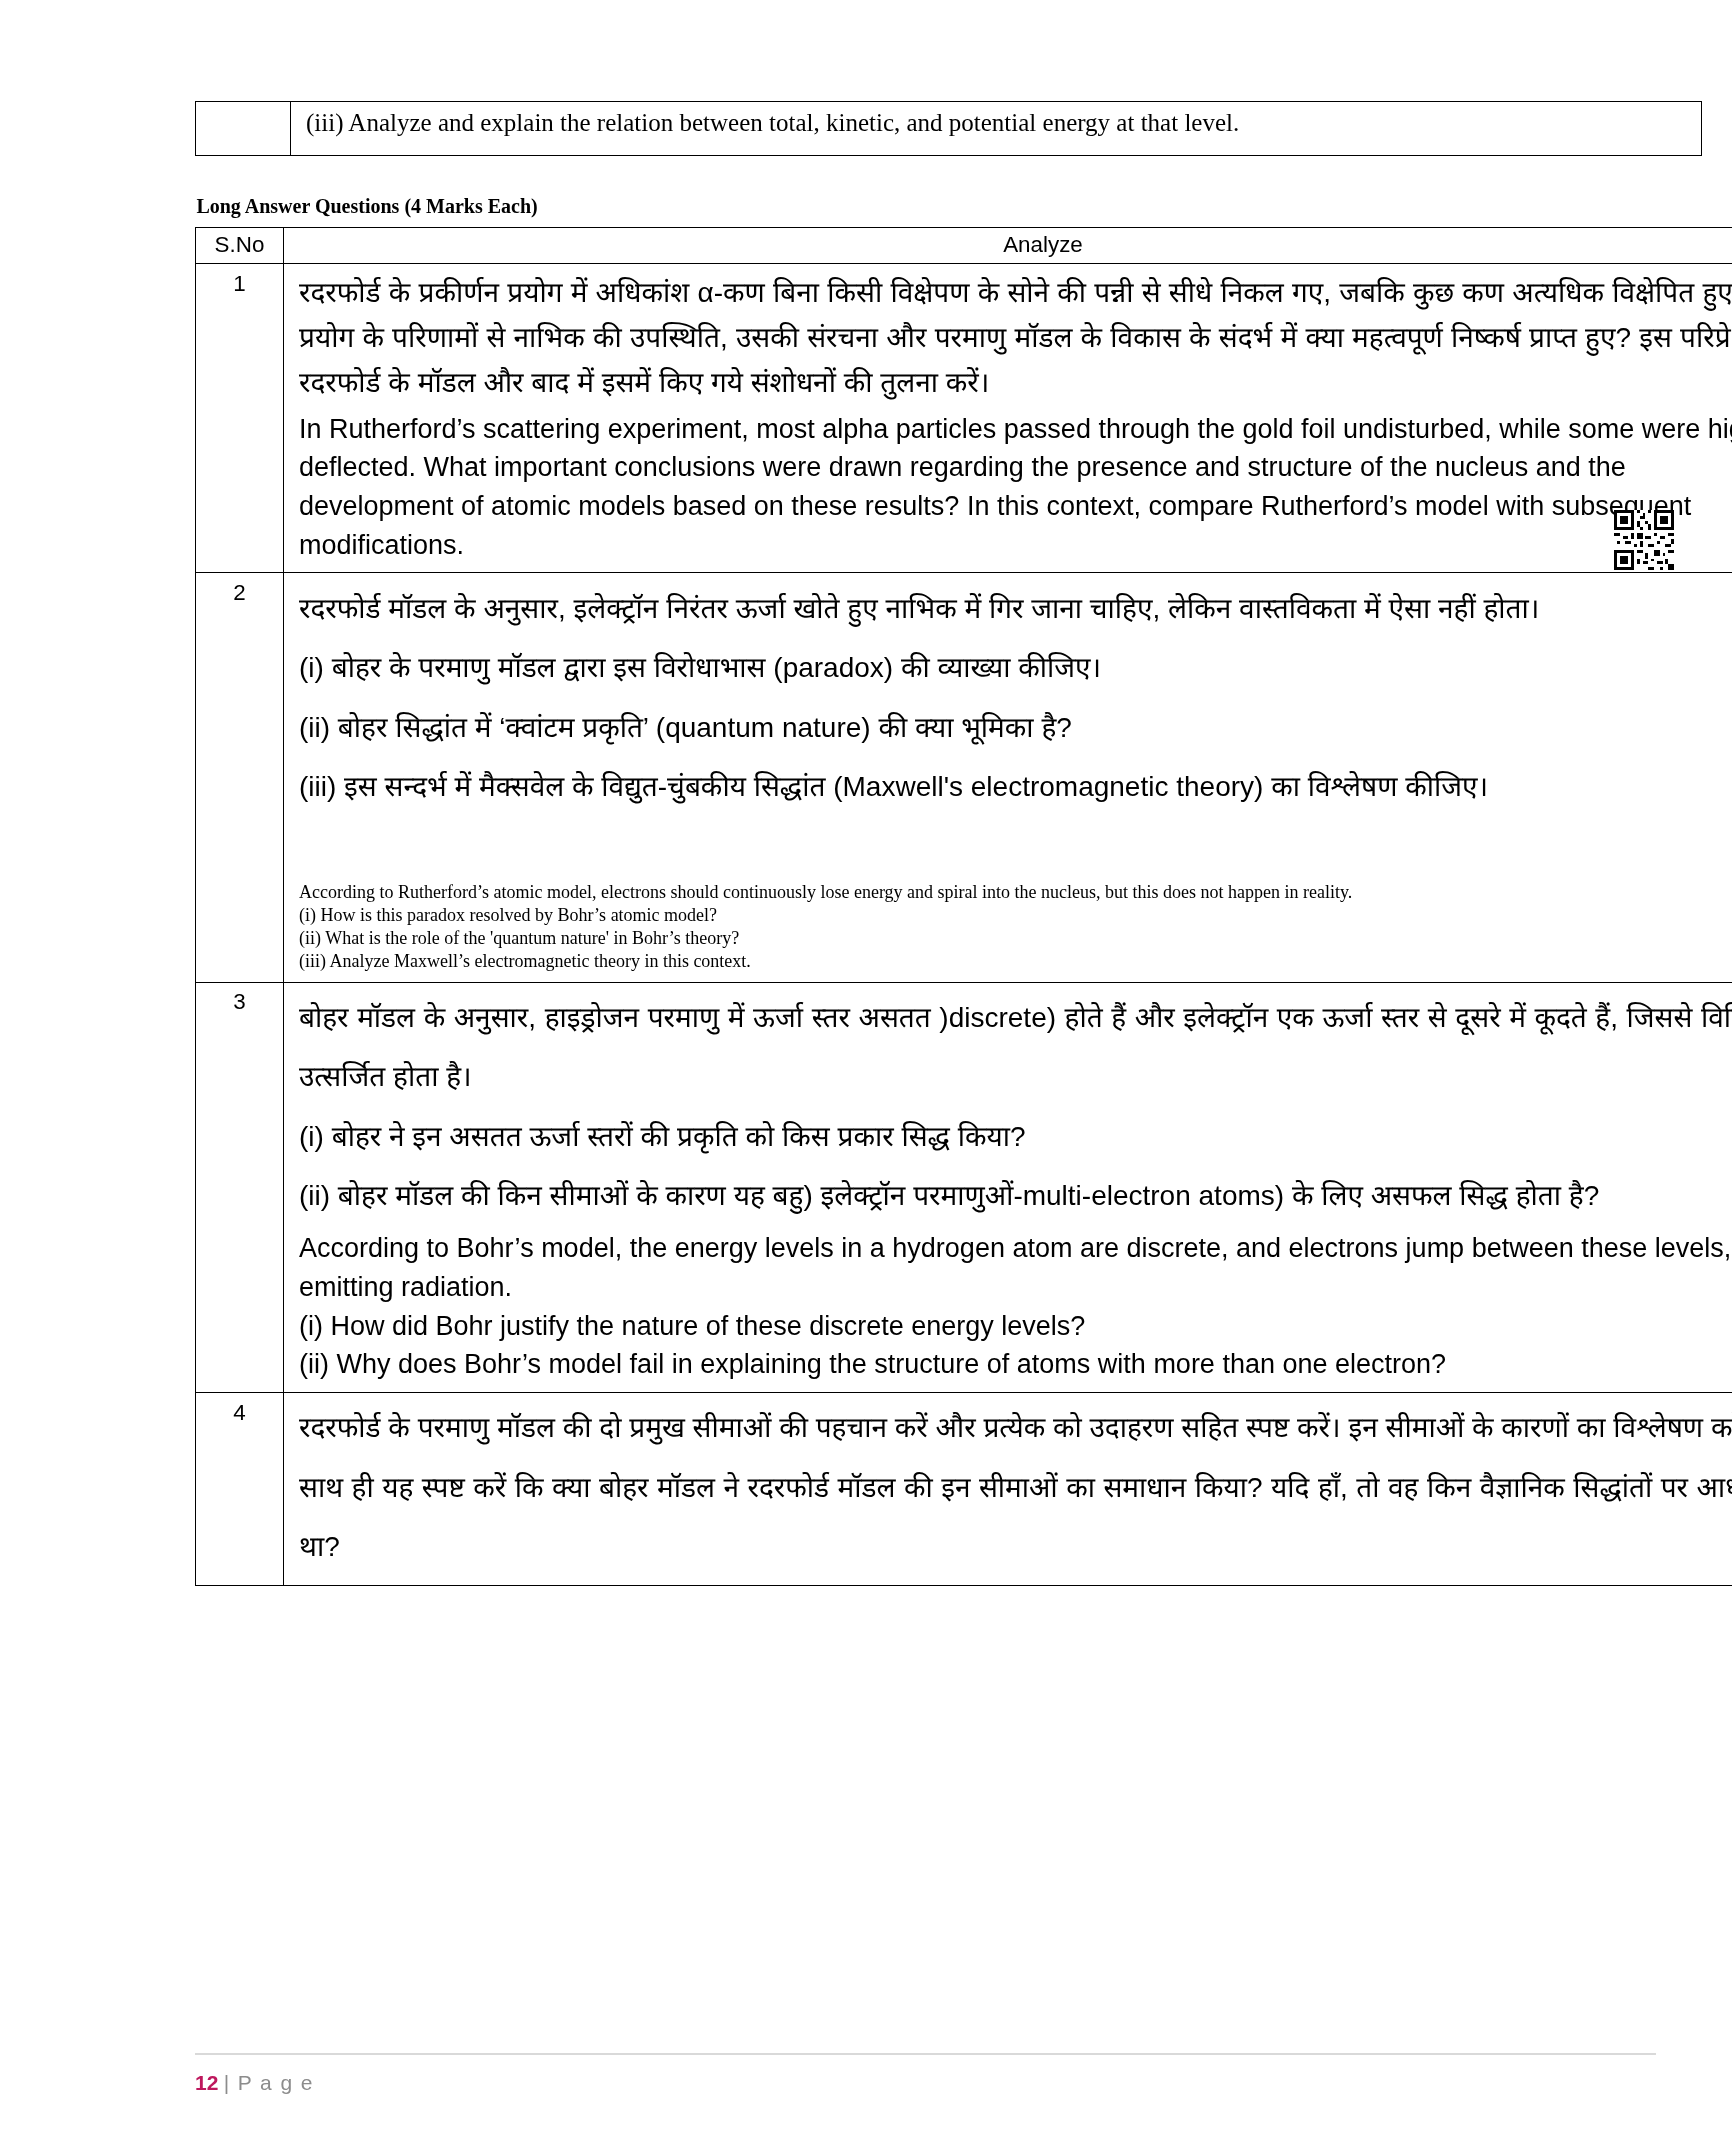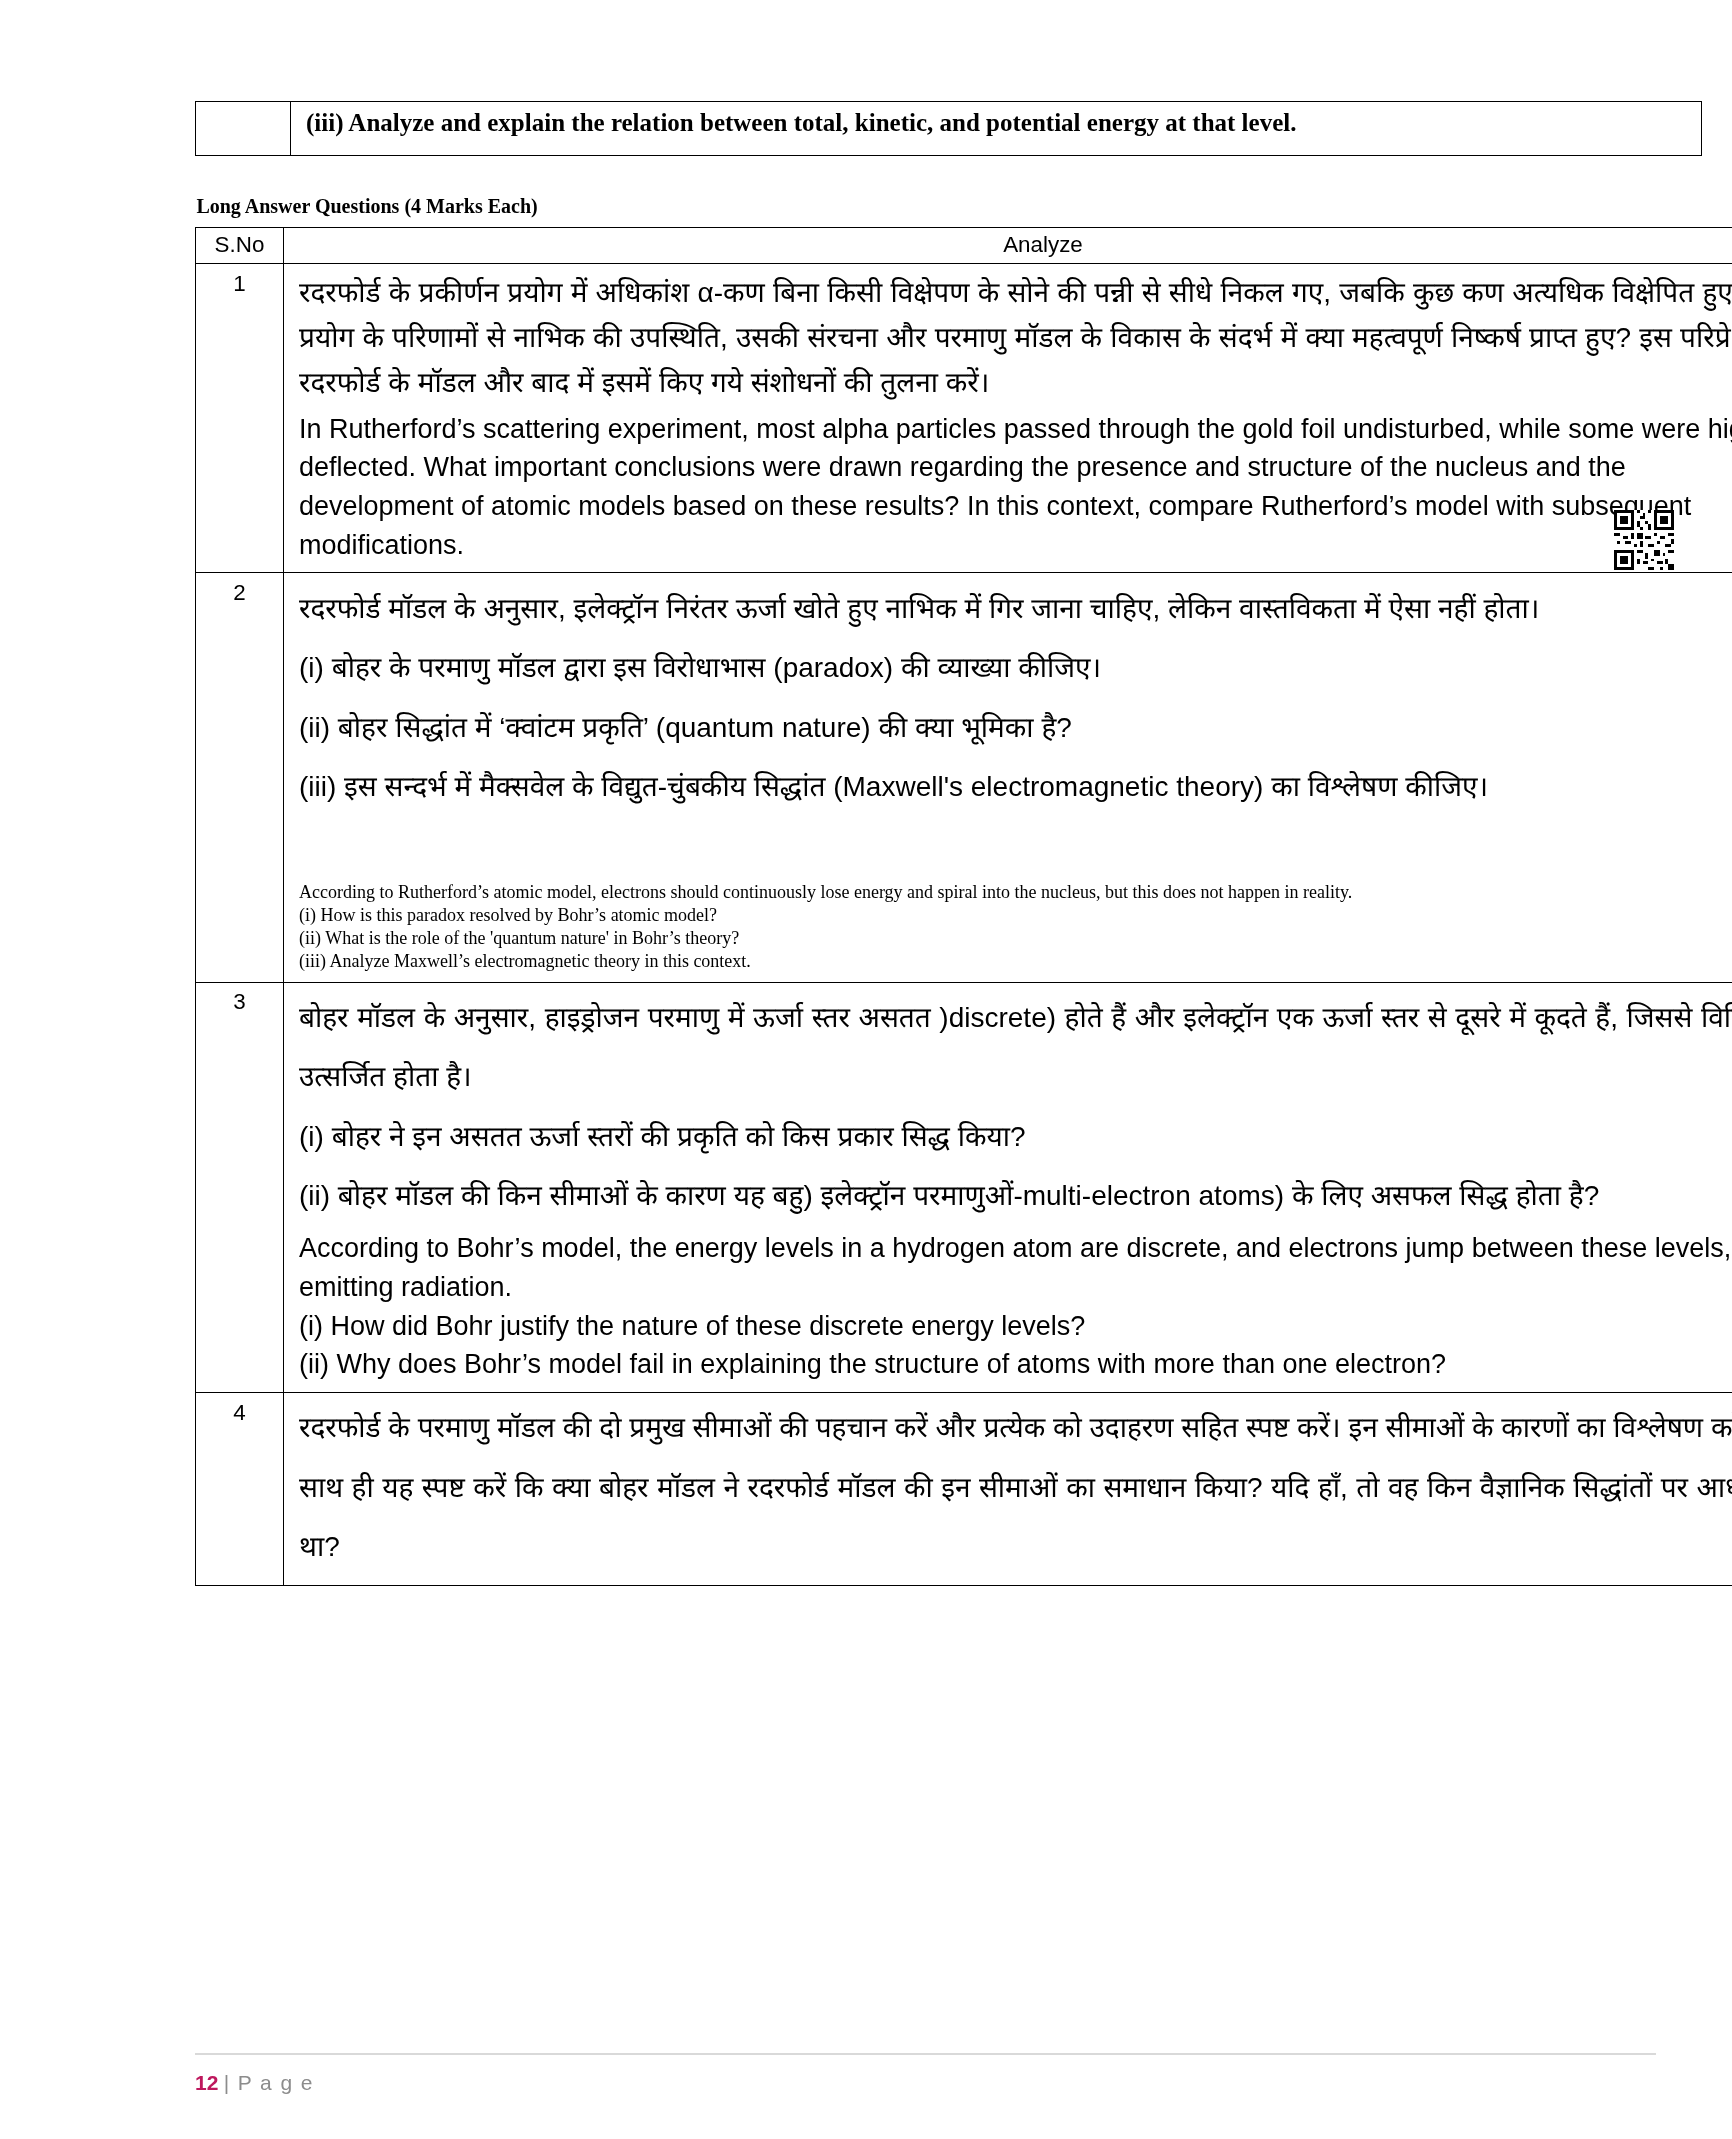--- a/index.html
+++ b/index.html
@@ -10,21 +10,21 @@
     height: 2140px;
     background: #ffffff;
     color: #000000;
     font-family: "Liberation Sans", sans-serif;
     overflow: hidden;
   }
   .content { position: absolute; left: 195px; top: 101px; }
 
   
   .carry-table { border-collapse: collapse; width: 1507px; }
-  .carry-table td { border: 1.4px solid #000; vertical-align: top; font-weight: bold; }
+  .carry-table td { border: 1.4px solid #000; vertical-align: top; }
   .carry-table .sno-cell { width: 95px; }
   .carry-table .text-cell {
     font-family: "Liberation Serif", serif;
     font-size: 25px;
     line-height: 1.25;
     padding: 5.4px 15px 16.3px 15px;
   }
 
   
   .heading {

